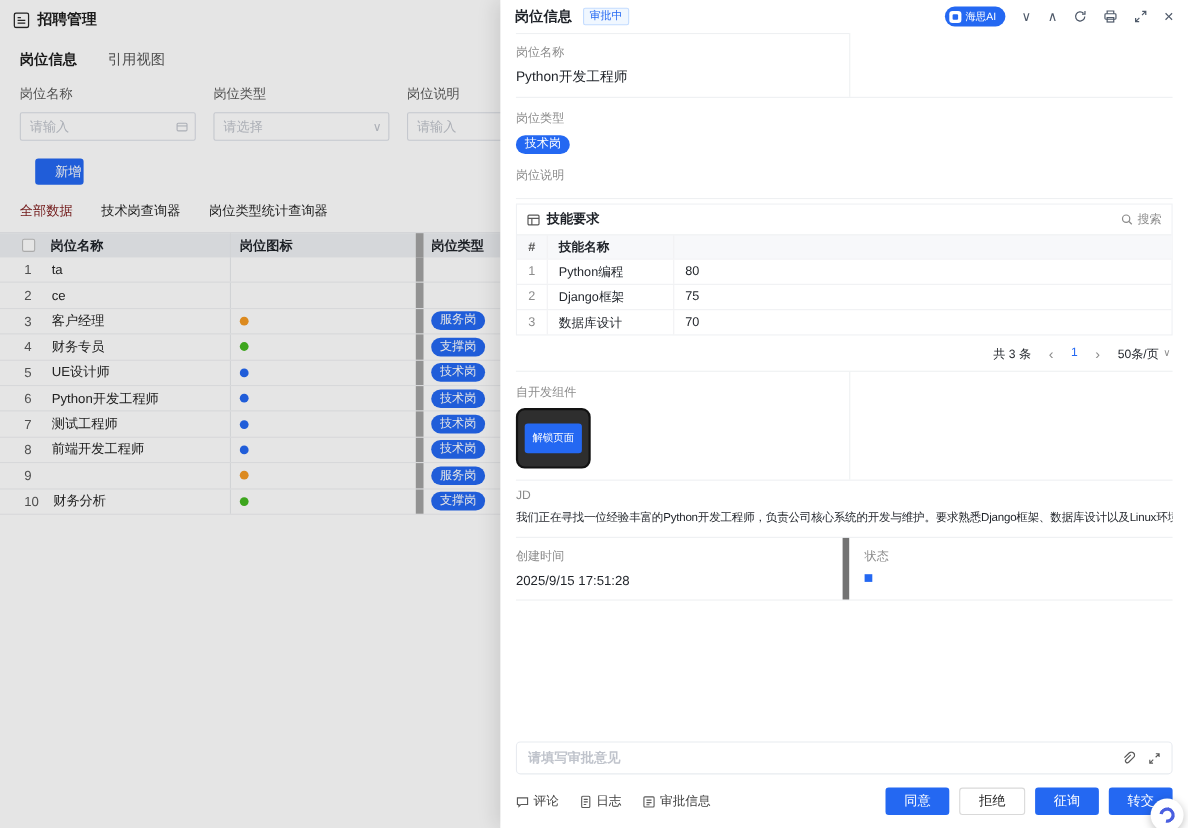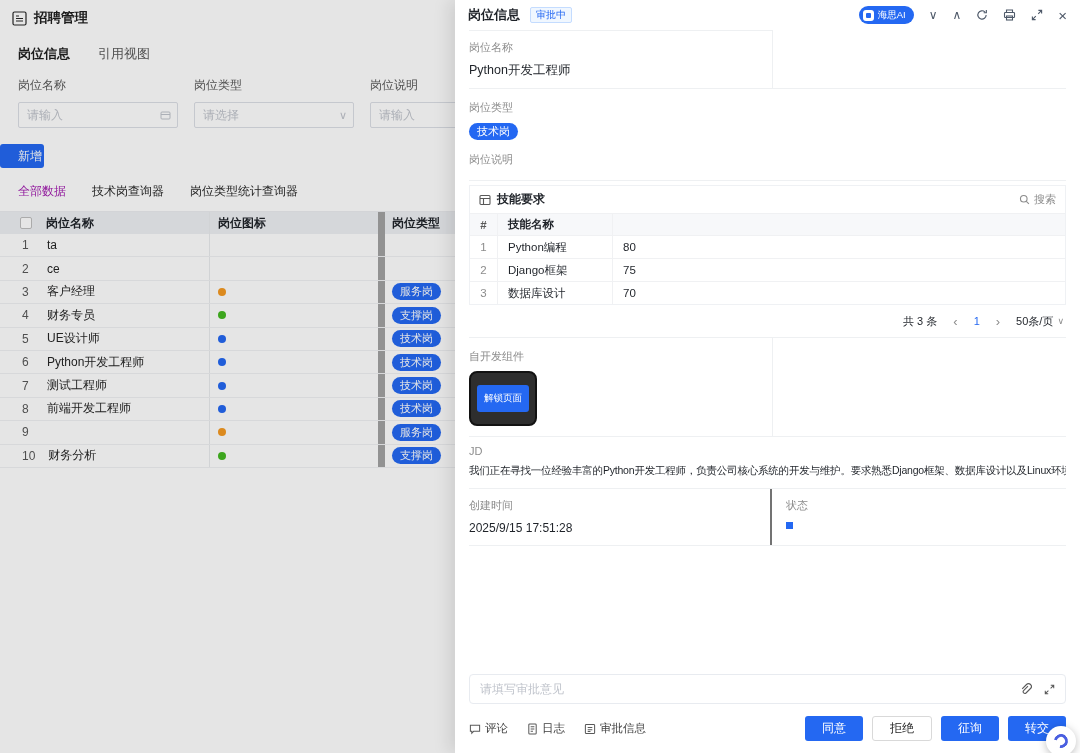--- a/index.html
+++ b/index.html
@@ -17,23 +17,23 @@
   .lp-filter { display:flex; flex-direction:column; gap:8px; }
   .lp-filter label { font-size:12px; color:#595959; }
   .ctrl { position:relative; height:26px; border:1px solid #dcdfe6; border-radius:2px; background:#fff; display:flex; align-items:center; }
   .ctrl input { border:0; outline:none; background:transparent; width:100%; height:100%; padding:0 22px 0 8px; font-size:12px; color:#262626; font-family:inherit; }
   .ctrl input::placeholder { color:#c0c4cc; }
   .ctrl .suffix { position:absolute; right:6px; color:#c0c4cc; font-size:11px; display:flex; }
   .w160 { width:160px; } .w150 { width:150px; }
   .btn { border:0; border-radius:3px; font-size:12px; font-family:inherit; cursor:pointer; }
   .btn.primary { background:#2468f2; color:#fff; }
   .btn.default { background:#fff; color:#262626; border:1px solid #d9d9d9; }
-  .lp-add { margin:16px 0 0 0; width:44px; height:24px;padding-left:16px; }
+  .lp-add { margin:16px 0 0 32px; width:44px; height:24px;padding-left:16px; }
   .lp-views { display:flex; gap:26px; padding:15px 18px 11px; font-size:12px; color:#262626; }
-  .lp-view.active { color:#a21caf; }
+  .lp-view.active { color:#7f1d1d; }
   .lp-view { cursor:pointer; }
   
   .lt { border-top:1px solid #ebedf0; }
   .lt-head { display:flex; height:22px; background:#eef0f3; align-items:center; font-size:12px; color:#1f2329; font-weight:bold; }
   .lt-row { display:flex; height:23.4px; align-items:center; border-bottom:1px solid #f0f1f3; font-size:12px; color:#262626; }
   .c1 { width:210px; display:flex; align-items:center; padding-left:20px; gap:14px; align-self:stretch; border-right:1px solid #e9ebee; }
   .c2 { width:175px; display:flex; align-items:center; padding-left:8px; align-self:stretch; border-right:7px solid #a3a3a3; }
   .c3 { flex:1; display:flex; align-items:center; padding-left:7px; }
   .lt-row .c1 { padding-left:22px; gap:13px; }
   .idx { color:#595959; min-width:12px; }
@@ -82,27 +82,27 @@
   .pg-size { display:flex; align-items:center; gap:4px; cursor:pointer; color:#1f2329; }
   .pg-size .caret { color:#8c8c8c; font-size:9px; }
   
   .r-custom { padding:11px 0 10px; border-bottom:1px solid #eef0f2; }
   .darkbox { margin-top:7px; width:68px; height:55px; background:#2e2e2e; border:2px solid #121212; border-radius:8px; display:flex; align-items:center; justify-content:center; }
   .unlock { background:#2468f2; color:#fff; border:0; border-radius:3px; font-size:9.5px; padding:7px 7px; font-family:inherit; cursor:pointer; }
   .r-jd { padding:8px 0 10px; border-bottom:1px solid #eef0f2; }
   .r-jd .fvalue { margin-top:7px; font-size:10.5px; white-space:nowrap; overflow:hidden; letter-spacing:-0.2px; }
   .r-meta { display:flex; border-bottom:1px solid #eef0f2; }
   .r-meta .cell { padding:9px 0 10px; }
-  .r-meta .cell.left { width:303px; border-right:2px solid #737373; }
+  .r-meta .cell.left { width:303px; border-right:6px solid #737373; }
   .r-meta .cell.right { padding-left:14px; }
   .r-meta .fvalue { margin-top:8px; font-size:12px; }
   .status-dot { width:7px; height:7px; background:#2468f2; margin-top:9px; }
   
   .comment { margin:0 14px 6px; height:30px; border:1px solid #e8ebf0; border-radius:4px; display:flex; align-items:center; padding:0 10px; gap:12px; }
-  .comment input { flex:1; border:0; outline:none; font-size:12px; font-family:inherit; color:#262626; background:transparent; }
+  .comment input { flex:1; border:0; outline:none; font-size:12px; font-family:inherit; color:#262626; background:transparent;font-weight:bold; }
   .comment input::placeholder { color:#c0c4cc; }
   .foot { display:flex; align-items:center; padding:6px 14px 12px; }
   .flinks { display:flex; gap:19px; }
   .flink { display:flex; align-items:center; gap:4px; font-size:11.5px; color:#404040; cursor:pointer; }
   .fbtns { margin-left:auto; display:flex; gap:9px; }
   .fbtns .btn { height:25px; padding:0 17px; }
   .floater { position:absolute; left:1046px; top:726px; width:30px; height:30px; border-radius:50%; background:#fff; box-shadow:0 2px 8px rgba(0,0,0,0.25); z-index:20; display:flex; align-items:center; justify-content:center; cursor:pointer; }
   .swirl { width:14px; height:14px; border:3px solid #4a5fe0; border-left-color:transparent; border-radius:50%; transform:rotate(-35deg); }
   svg { display:block; }
 </style>

